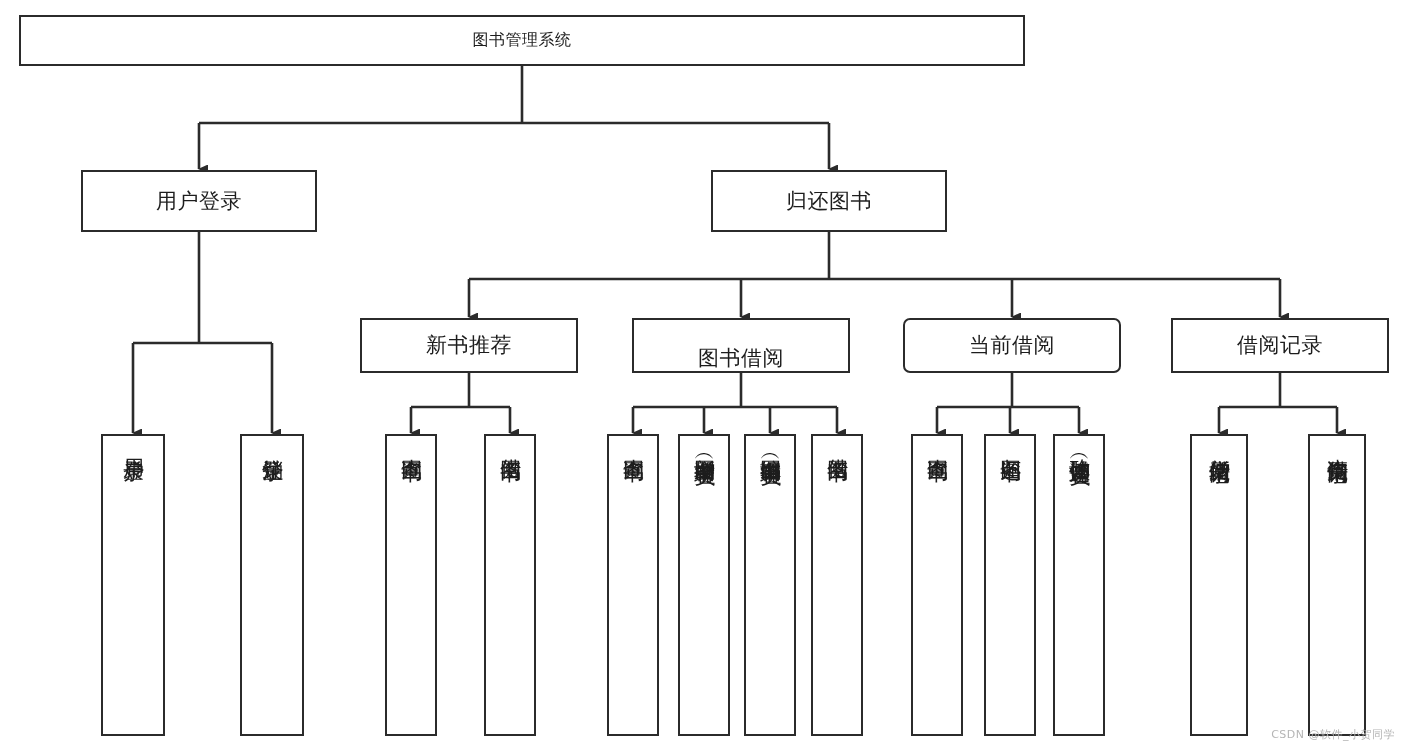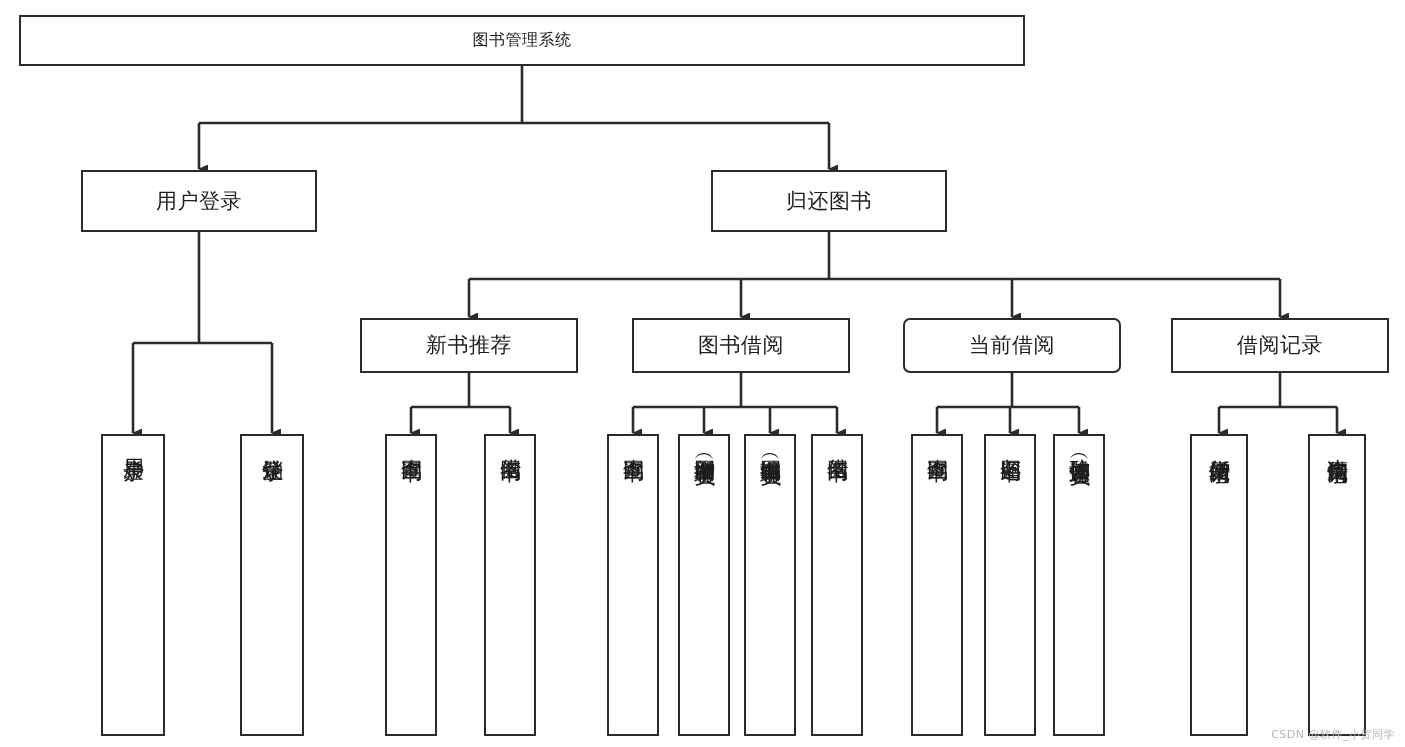--- a/index.html
+++ b/index.html
@@ -125,21 +125,21 @@
       </div>
       <div class="node level2" style="left: 81px; top: 170px; width: 236px; height: 62px;">
         <span class="label">用户登录</span>
       </div>
       <div class="node level2" style="left: 711px; top: 170px; width: 236px; height: 62px;">
         <span class="label">归还图书</span>
       </div>
       <div class="node level3" style="left: 360px; top: 318px; width: 218px; height: 55px;">
         <span class="label">新书推荐</span>
       </div>
-      <div class="node level3" style="left: 632px; top: 318px; width: 218px; height: 55px;">
+      <div class="node level3" style="left: 632px; top: 318px; width: 218px; height: 55px; align-items: flex-end;">
         <span class="label">图书借阅</span>
       </div>
       <div class="node level3" style="left: 903px; top: 318px; width: 218px; height: 55px; border-radius: 7px;">
         <span class="label">当前借阅</span>
       </div>
       <div class="node level3" style="left: 1171px; top: 318px; width: 218px; height: 55px;">
         <span class="label">借阅记录</span>
       </div>
       <div class="node leaf vertical" style="left: 101px; top: 434px; width: 64px; height: 302px;">
         <span class="label">用户登录</span>

